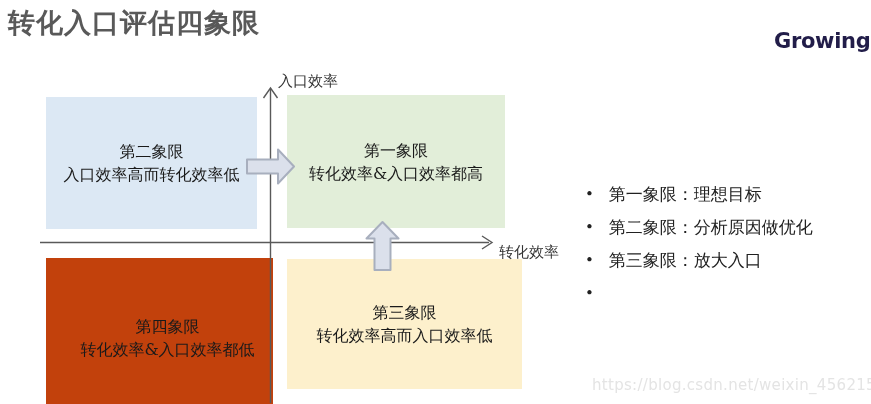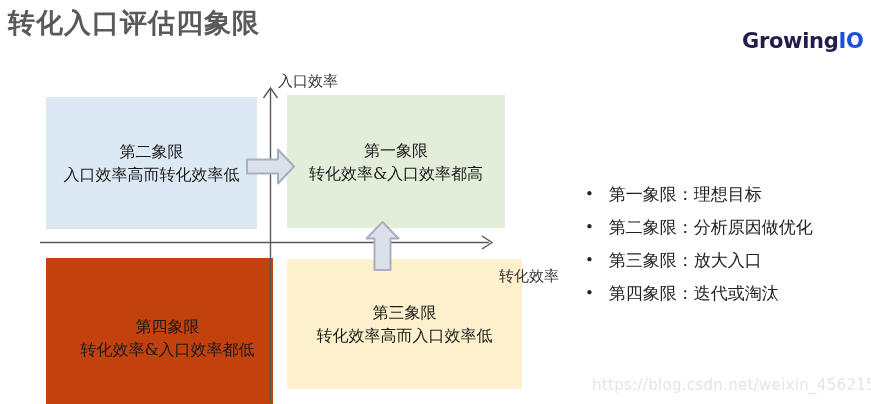--- a/index.html
+++ b/index.html
@@ -22,21 +22,21 @@
   }
   .logo {
     position: absolute;
     left: 742px;
     top: 29px;
     font-size: 21px;
     font-weight: bold;
     letter-spacing: -0.3px;
     white-space: nowrap;
   }
-  .logo-primary { color: #221d49; }
+  .logo-primary { color: #221d49; margin-left: 32px; }
   .logo-accent  { color: #1d4ed8; }
 
   .quadrant {
     position: absolute;
     display: flex;
     flex-direction: column;
     justify-content: center;
     align-items: center;
     text-align: center;
     font-family: "DejaVu Serif", serif;
@@ -49,21 +49,21 @@
   .q4 { left: 46px;  top: 258px; width: 211px; height: 160px; background: #c2410c; padding-left: 16px; }
   .q3 { left: 287px; top: 259px; width: 235px; height: 130px; background: #fdf0cc; }
 
   .axis-label {
     position: absolute;
     font-size: 15px;
     color: #333333;
     white-space: nowrap;
   }
   .y-axis-label { left: 278px; top: 72px; }
-  .x-axis-label { left: 499px; top: 243px; margin-top: 24px; }
+  .x-axis-label { left: 499px; top: 243px; }
 
   .svg-overlay {
     position: absolute;
     left: 0; top: 0;
     width: 871px; height: 404px;
     z-index: 5;
     pointer-events: none;
   }
 
   .legend {
@@ -147,19 +147,18 @@
     <div class="legend-item">
       <span class="legend-bullet">•</span>
       <span class="legend-label">第二象限：分析原因做优化</span>
     </div>
     <div class="legend-item">
       <span class="legend-bullet">•</span>
       <span class="legend-label">第三象限：放大入口</span>
     </div>
     <div class="legend-item">
       <span class="legend-bullet">•</span>
-      <span class="legend-label">第四象限：迭代或淘汰</span>
     </div>
   </div>
 
   <div class="watermark">https://blog.csdn.net/weixin_45621531</div>
 
 </div>
 
 </body></html>

